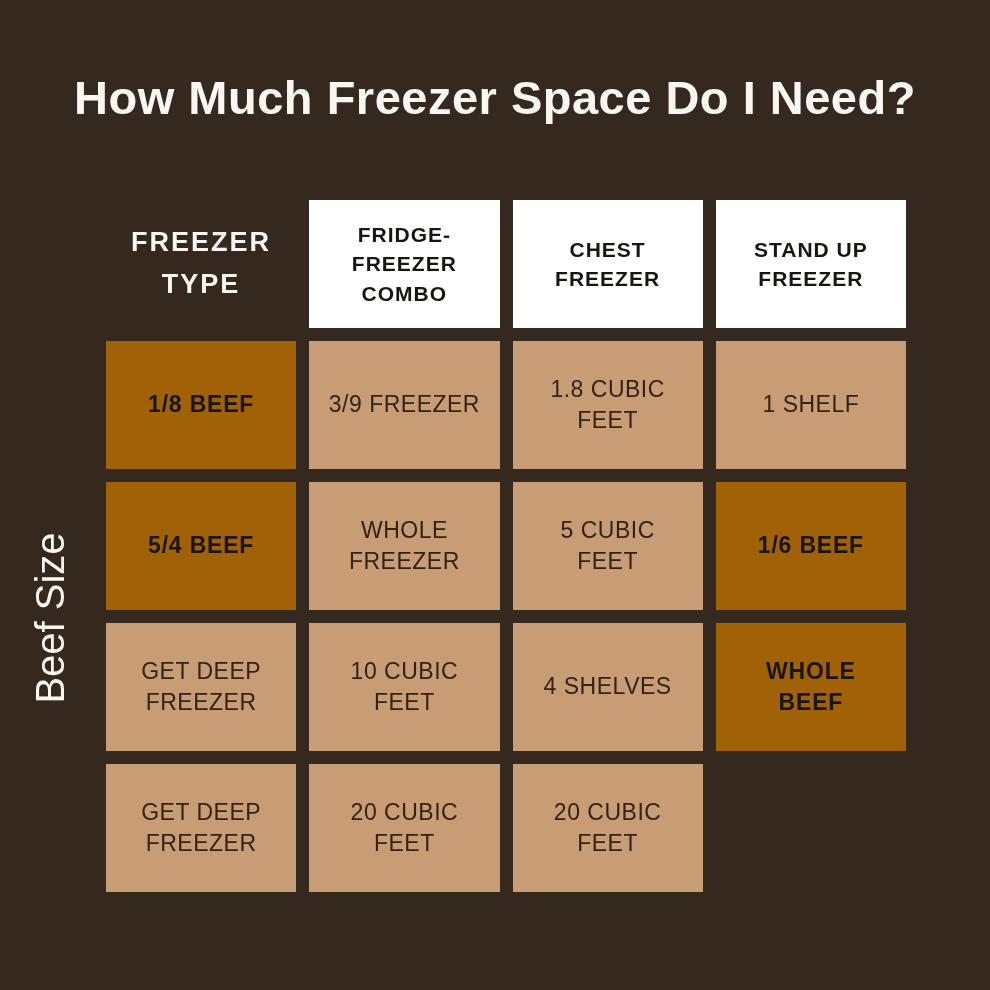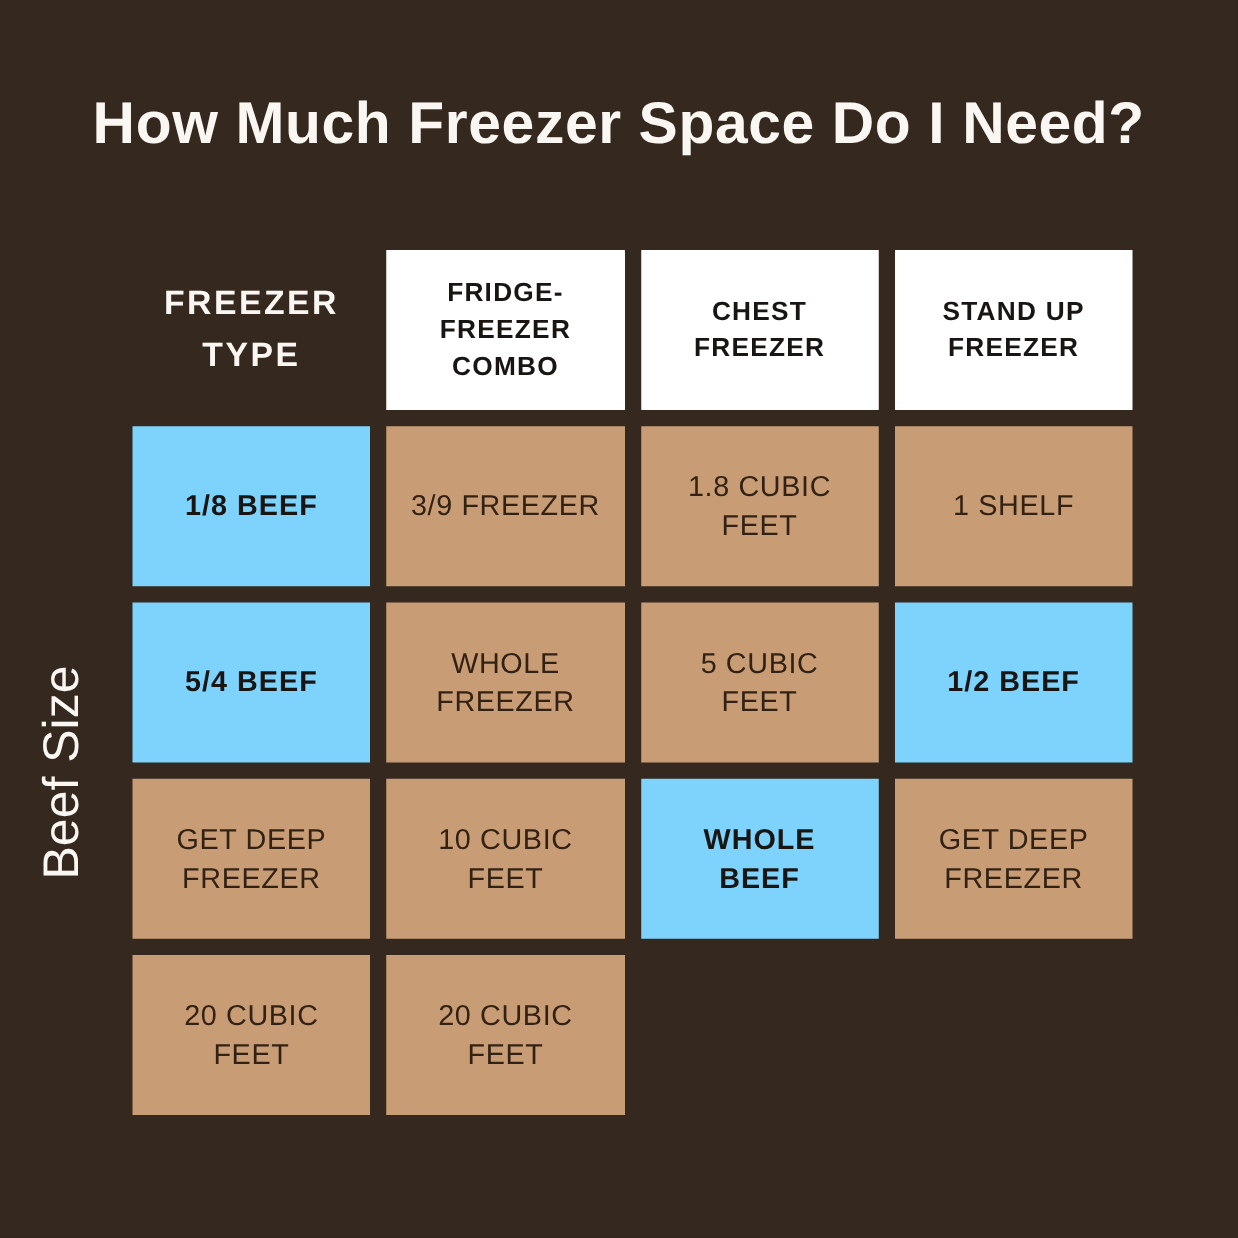--- a/index.html
+++ b/index.html
@@ -64,21 +64,21 @@
   }
   .head {
     background: #ffffff;
     color: #181512;
     font-weight: 700;
     font-size: 21px;
     letter-spacing: 1px;
     line-height: 1.4;
   }
   .rowlabel {
-    background: #7dd3fc;
+    background: #a16207;
     color: #181512;
     font-weight: 700;
     font-size: 23px;
     letter-spacing: 0.8px;
     line-height: 1.35;
   }
   .data {
     background: #c89d76;
     color: #332214;
     font-weight: 400;
@@ -113,25 +113,26 @@
     <div class="cell data">1.8 CUBIC
 FEET</div>
     <div class="cell data">1 SHELF</div>
 
     <div class="cell rowlabel">5/4 BEEF</div>
     <div class="cell data">WHOLE
 FREEZER</div>
     <div class="cell data">5 CUBIC
 FEET</div>
 
-    <div class="cell rowlabel">1/2 BEEF</div>
+    <div class="cell rowlabel">1/6 BEEF</div>
     <div class="cell data">GET DEEP
 FREEZER</div>
     <div class="cell data">10 CUBIC
 FEET</div>
+    <div class="cell data">4 SHELVES</div>
 
     <div class="cell rowlabel">WHOLE
 BEEF</div>
     <div class="cell data">GET DEEP
 FREEZER</div>
     <div class="cell data">20 CUBIC
 FEET</div>
     <div class="cell data">20 CUBIC
 FEET</div>
 

